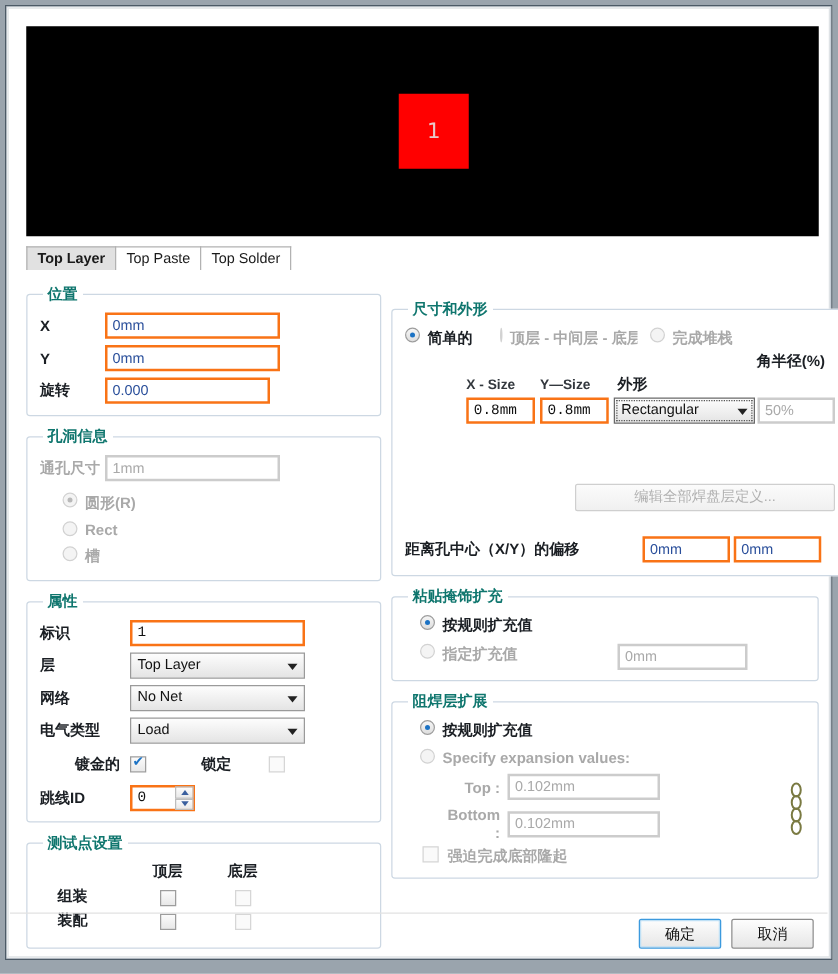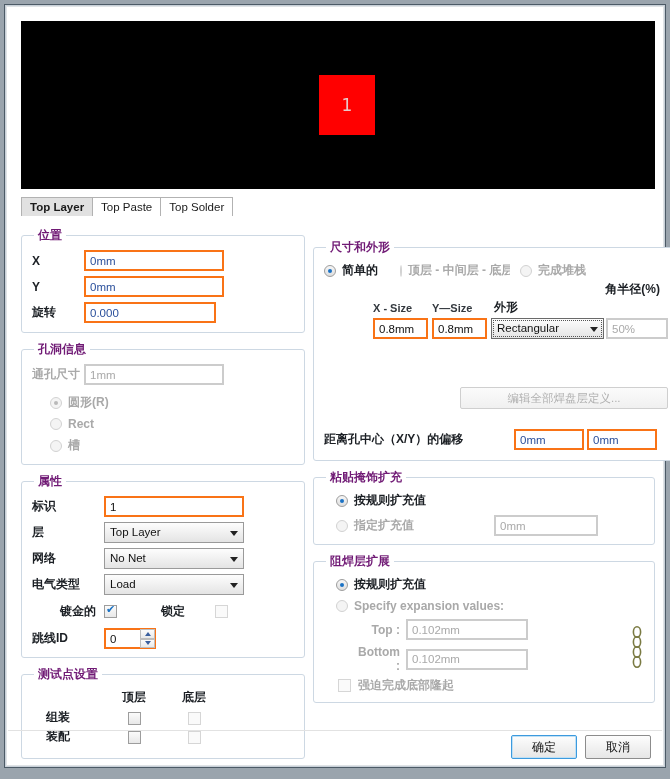--- a/index.html
+++ b/index.html
@@ -50,33 +50,33 @@
   
   .col-left  { position:absolute; left:14px; top:220px; width:284px; }
   .col-right { position:absolute; left:306px; top:232px; width:342px; }
 
   fieldset.grp {
     border:1px solid #cdd8e3; border-radius:3px;
     margin:0 0 8px 0; padding:6px 10px 8px 10px;
     background:#ffffff;
   }
   fieldset.grp > legend {
-    font-size:12px; font-weight:bold; color:#701a75; padding:0 4px; margin-left:2px;
+    font-size:12px; font-weight:bold; color:#0f766e; padding:0 4px; margin-left:2px;
   }
 
   .row { display:flex; align-items:center; margin-bottom:5px; }
   .lbl { font-size:12px; color:#1b1f24; font-weight:bold; }
   .lbl.dim { color:#a9a9a9; }
 
   input.txt {
     border:2px solid #f97316; background:#ffffff; color:#2a4f9b;
     height:21px; line-height:19px; padding:0 4px; font-size:11.5px;
     font-family:"Liberation Sans",sans-serif; outline:none;
   }
-  input.txt.black { color:#111; }
+  input.txt.black { color:#111;font-family:Liberation Mono, monospace; }
   input.txt.dis { color:#a9a9a9; background:#ffffff; border-color:#cccccc; }
 
   .sel {
     position:relative; height:21px; border:1px solid #9a9a9a;
     background:linear-gradient(#fdfdfd,#e4e4e4);
     font-size:11.5px; color:#111; line-height:19px; padding:0 22px 0 5px;
     white-space:nowrap; overflow:hidden;
   }
   .sel.focus { border:1px solid #6a6a6a; outline:1px dotted #555; outline-offset:-3px; }
   .sel .arrow {
@@ -101,21 +101,21 @@
   .cbox {
     width:13px;height:13px;border:1px solid #9d9d9d;
     background:linear-gradient(#fbfbfb,#e8e8e8); position:relative;
   }
   .cbox.dis { border-color:#d6d6d6; background:#fafafa; }
   .cbox.on::after{
     content:"✔"; position:absolute; left:1px; top:-3px;
     font-size:11px; color:#1b72c4; font-family:"DejaVu Sans",sans-serif;
   }
 
-  .optrow { display:flex; align-items:center; margin-bottom:6px; }
+  .optrow { display:flex; margin-bottom:6px; }
   .optrow .txtlbl { font-size:12px; font-weight:bold; color:#1b1f24; }
   .optrow .txtlbl.dim { color:#a9a9a9; font-weight:bold; }
   .optrow .txtlbl.en { font-weight:bold; }
 
   .btn-wide {
     width:208px; height:22px; line-height:20px; text-align:center;
     border:1px solid #cfcfcf; border-radius:2px;
     background:linear-gradient(#fbfbfb,#f0f0f0);
     color:#b0b0b0; font-size:11.5px;
   }

